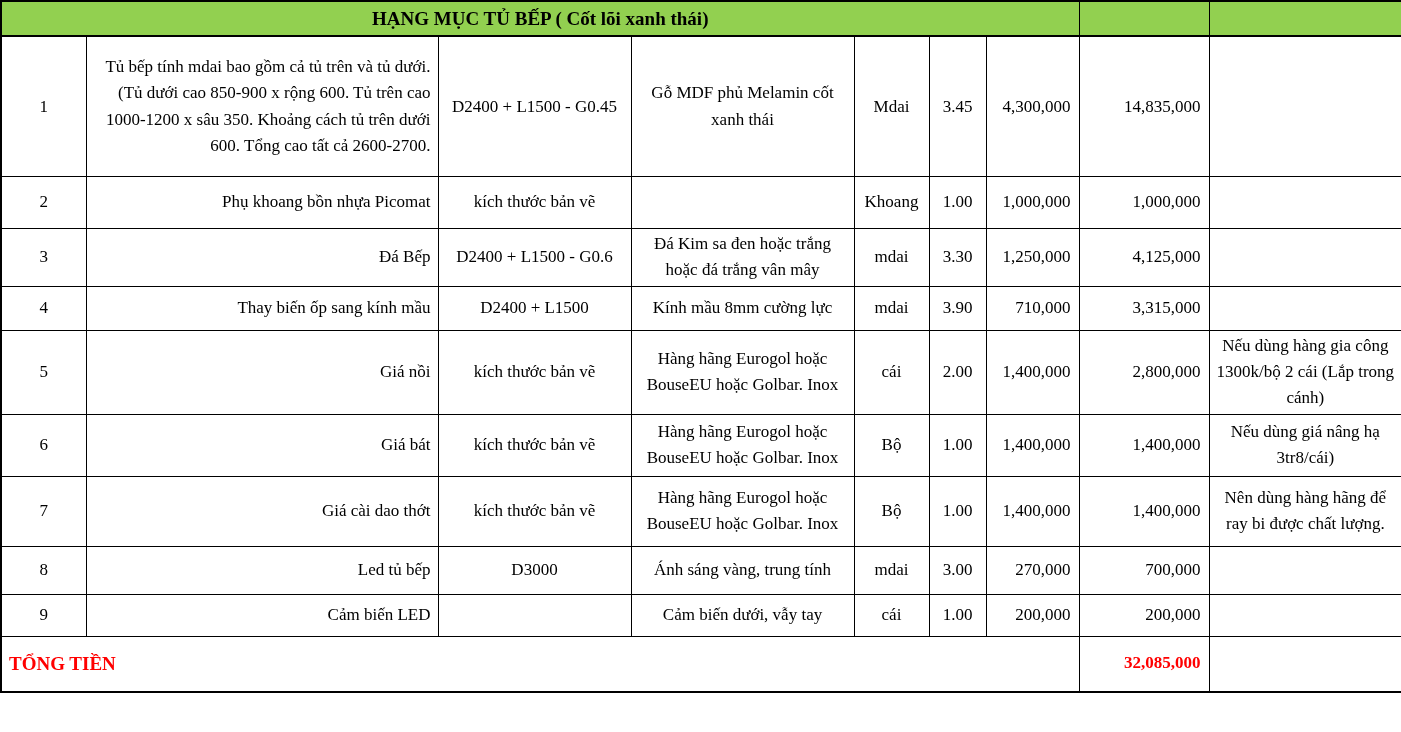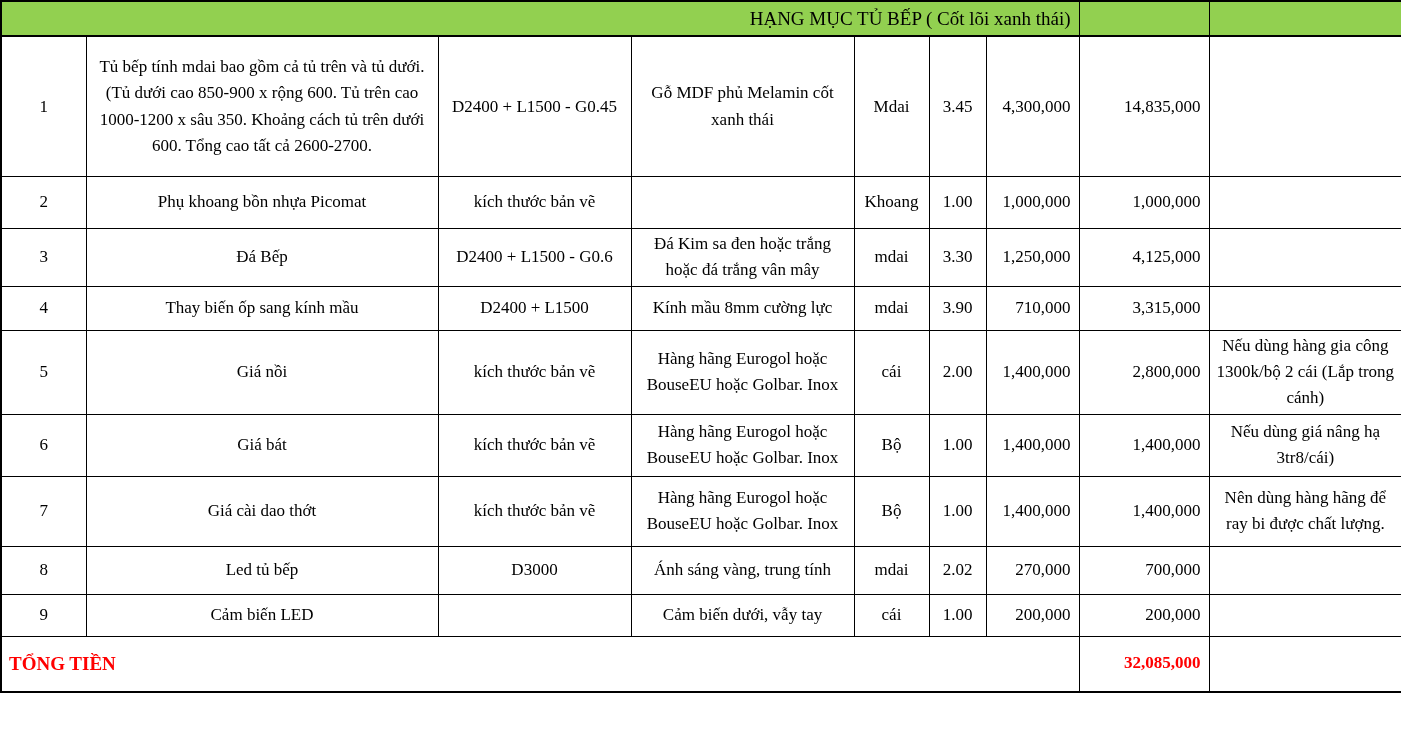--- a/index.html
+++ b/index.html
@@ -26,25 +26,25 @@
     line-height:1.55;
     vertical-align:middle;
     overflow:hidden;
     word-wrap:break-word;
   }
   .title-row th{
     background:var(--green);
     border-bottom:2px solid var(--border);
     height:27px;
     font-size:19px;
-    font-weight:normal;
-    text-align:right;
+    font-weight:bold;
+    text-align:center;
     padding:2px 8px;
   }
-  .c-left  {text-align:center;   padding:2px 7px;}
+  .c-left  {text-align:right;   padding:2px 7px;}
   .c-center{text-align:center; padding:2px 5px;}
   .c-right {text-align:right;  padding:7px 8px;}
   .total-row td{height:50px;}
   .total-label{
     color:var(--red);
     font-weight:bold;
     font-size:19px;
     text-align:left;
     padding:2px 7px;
   }
@@ -155,21 +155,21 @@
           <td class="c-right">1,400,000</td>
           <td class="c-right">1,400,000</td>
           <td class="c-center">Nên dùng hàng hãng để ray bi được chất lượng.</td>
         </tr>
         <tr style="height: 48px;">
           <td class="c-center">8</td>
           <td class="c-left">Led tủ bếp</td>
           <td class="c-center">D3000</td>
           <td class="c-center">Ánh sáng vàng, trung tính</td>
           <td class="c-center">mdai</td>
-          <td class="c-center">2.02</td>
+          <td class="c-center">3.00</td>
           <td class="c-right">270,000</td>
           <td class="c-right">700,000</td>
           <td class="c-center"></td>
         </tr>
         <tr style="height: 42px;">
           <td class="c-center">9</td>
           <td class="c-left">Cảm biến LED</td>
           <td class="c-center"></td>
           <td class="c-center">Cảm biến dưới, vẫy tay</td>
           <td class="c-center">cái</td>

